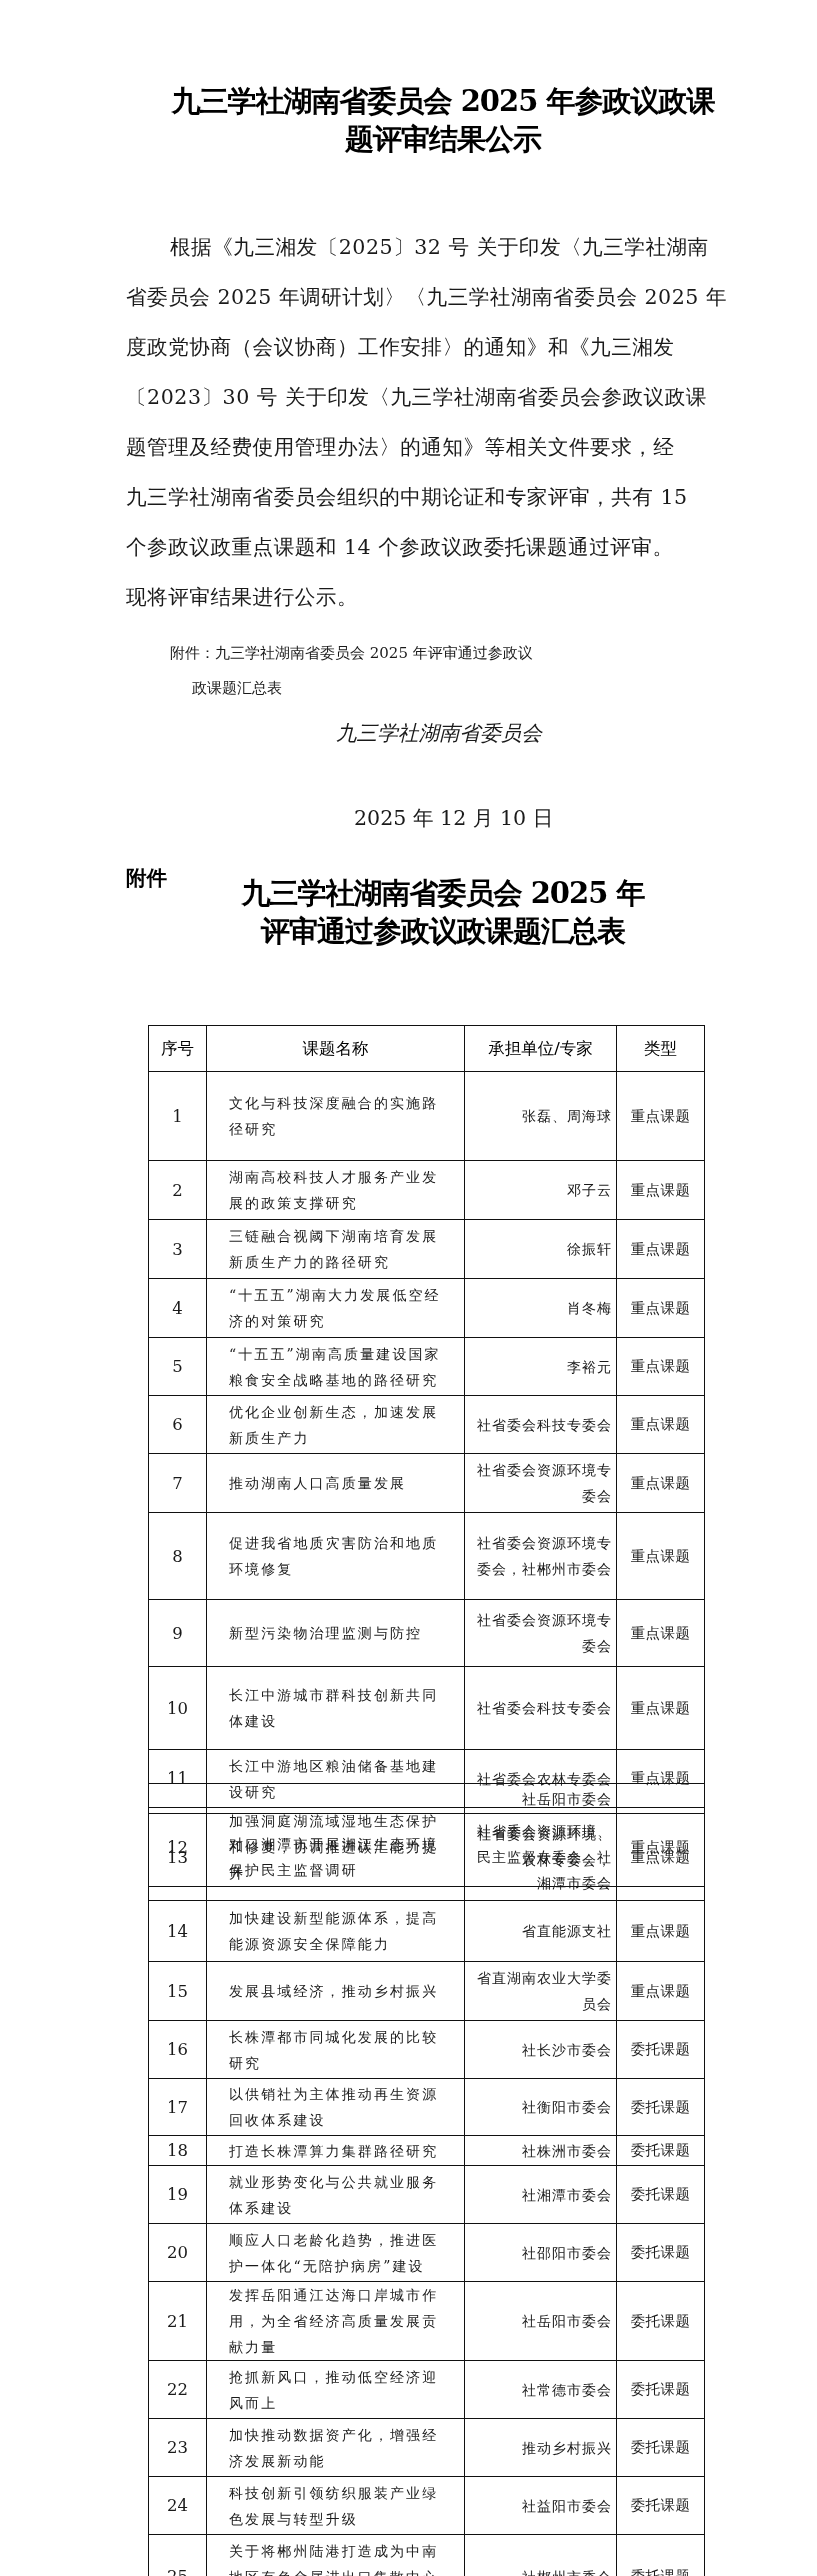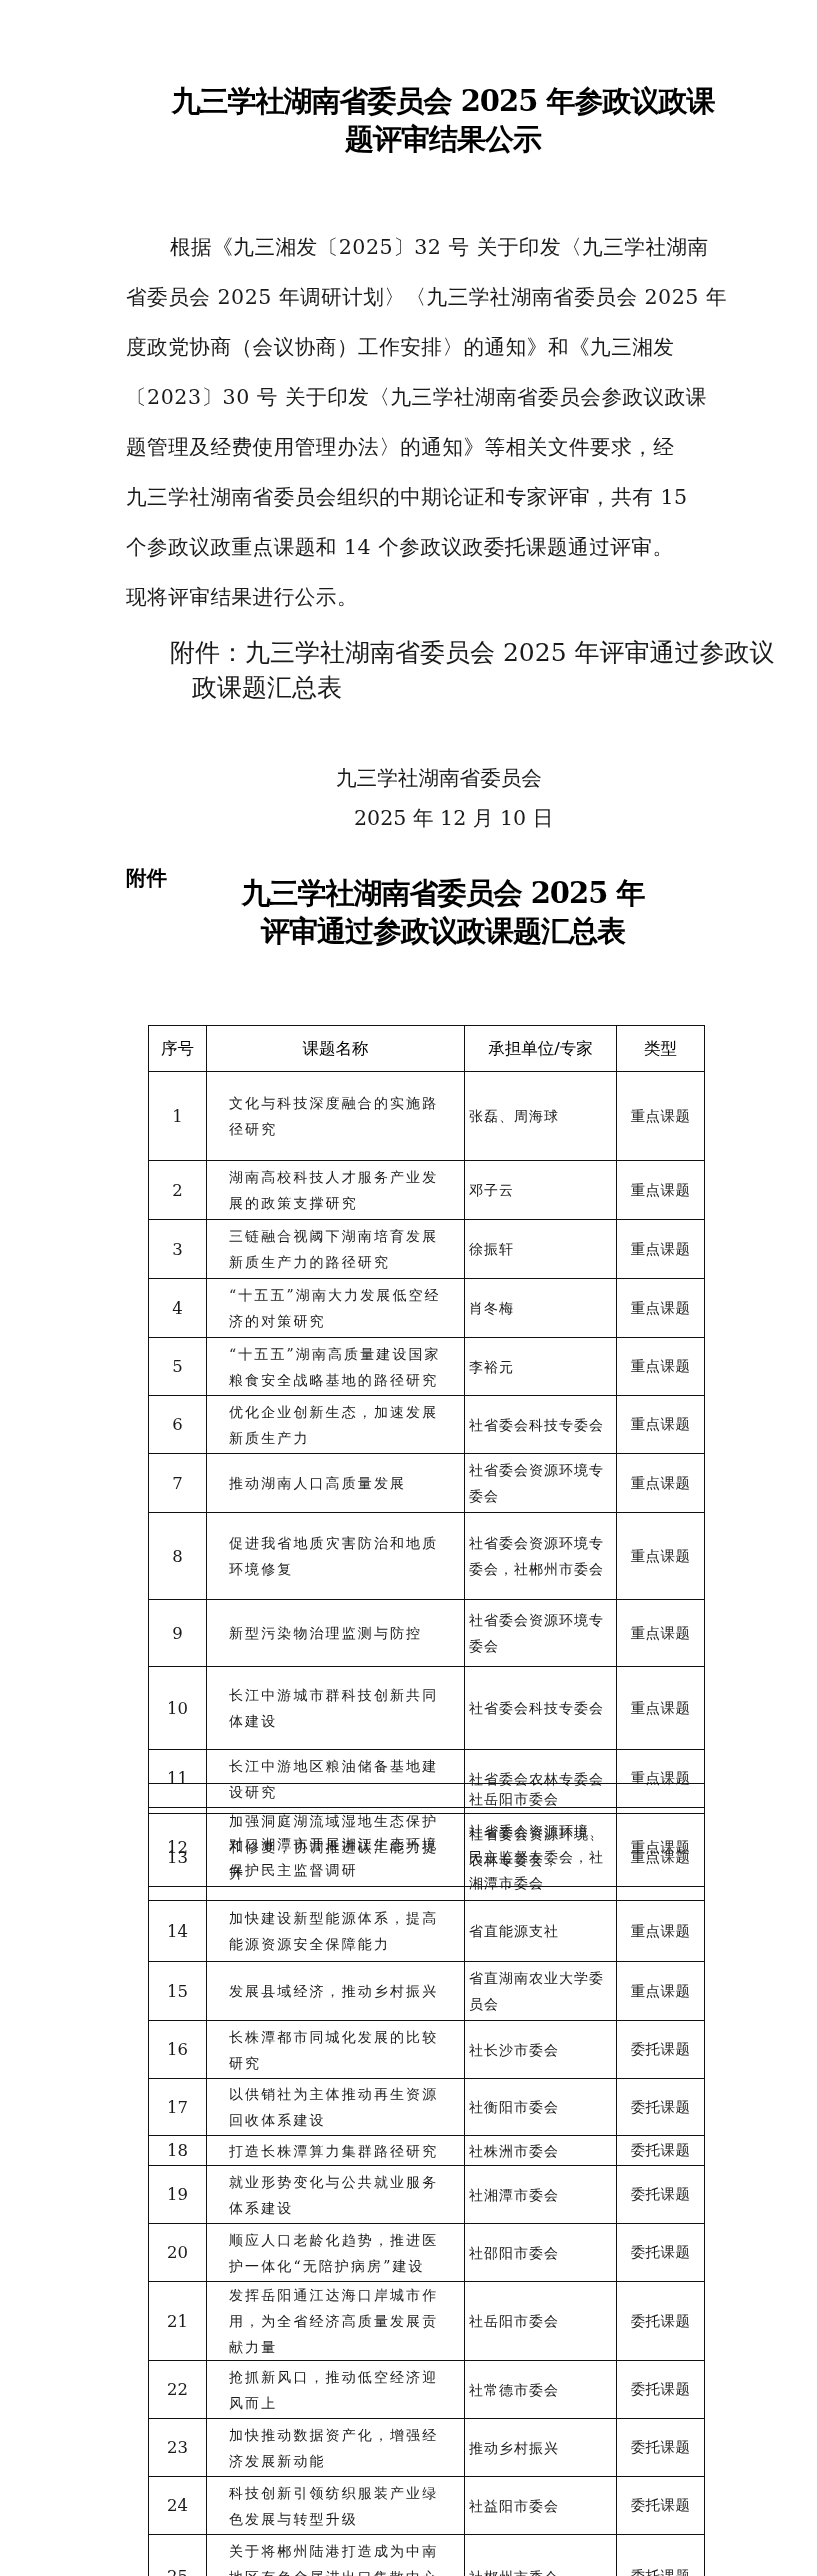--- a/index.html
+++ b/index.html
@@ -27,21 +27,21 @@
   .body-text {
     left: 126px; width: 558px;
     font-size: 20.6px;
     line-height: 50px;
     letter-spacing: 0.5px;
     color: #1a1a1a;
   }
   .body-text .line { display: block; white-space: nowrap; height: 50px; }
   .body-text .indent { padding-left: 44px; }
   .attach-note {
-    font-size: 25px; line-height: 44px; color: #1a1a1a; white-space: nowrap; text-align: right;
+    font-size: 15px; line-height: 44px; color: #1a1a1a; white-space: nowrap; text-align: right;
   }
   .sig { font-size: 20.6px; color: #1a1a1a; white-space: nowrap; }
   .attach-label {
     left: 126px; top: 864px;
     font-size: 20.6px; font-weight: bold; color: #000;
     font-family: Liberation Mono, monospace;
     text-align: center;
   }
   table.grid {
     position: absolute;
@@ -64,21 +64,21 @@
     color: #000;
     text-align: center;
     height: 45px;
   }
   col.c1 { width: 58px; }
   col.c2 { width: 258px; }
   col.c3 { width: 152px; }
   col.c4 { width: 88px; }
   td.num { text-align: center; font-size: 16.5px; }
   td.topic { text-align: left; font-size: 14px; line-height: 26px; padding: 0 22px !important; letter-spacing: 2.1px; }
-  td.unit { text-align: left; font-size: 14px; line-height: 26px; padding: 0 4.1px !important; letter-spacing: 1px; }
+  td.unit { text-align: right; font-size: 14px; line-height: 26px; padding: 0 4.1px !important; letter-spacing: 1px; }
   td.type { text-align: center; font-size: 14.4px; letter-spacing: 0.5px; }
 </style>
 </head>
 <body>
 
 <div class="abs title" style="top:82px;">
   <span class="line">九三学社湖南省委员会 2025 年参政议政课</span>
   <span class="line">题评审结果公示</span>
 </div>
 
@@ -89,21 +89,21 @@
   <span class="line">〔2023〕30 号 关于印发〈九三学社湖南省委员会参政议政课</span>
   <span class="line">题管理及经费使用管理办法〉的通知》等相关文件要求，经</span>
   <span class="line">九三学社湖南省委员会组织的中期论证和专家评审，共有 15</span>
   <span class="line">个参政议政重点课题和 14 个参政议政委托课题通过评审。</span>
   <span class="line">现将评审结果进行公示。</span>
 </div>
 
 <div class="abs attach-note" style="left:170px; top:631px;">附件：九三学社湖南省委员会 2025 年评审通过参政议</div>
 <div class="abs attach-note" style="left:192px; top:666px;">政课题汇总表</div>
 
-<div class="abs sig" style="left:336px; top:764px;">九三学社湖南省委员会</div>
+<div class="abs sig" style="left:336px; top:719px;font-style:italic;">九三学社湖南省委员会</div>
 <div class="abs sig" style="left:354px; top:804px;">2025 年 12 月 10 日</div>
 
 <div class="abs attach-label">附件</div>
 
 <div class="abs title" style="top:874px;">
   <span class="line">九三学社湖南省委员会 2025 年</span>
   <span class="line">评审通过参政议政课题汇总表</span>
 </div>
 
 <table class="grid" style="top:1025px;">

